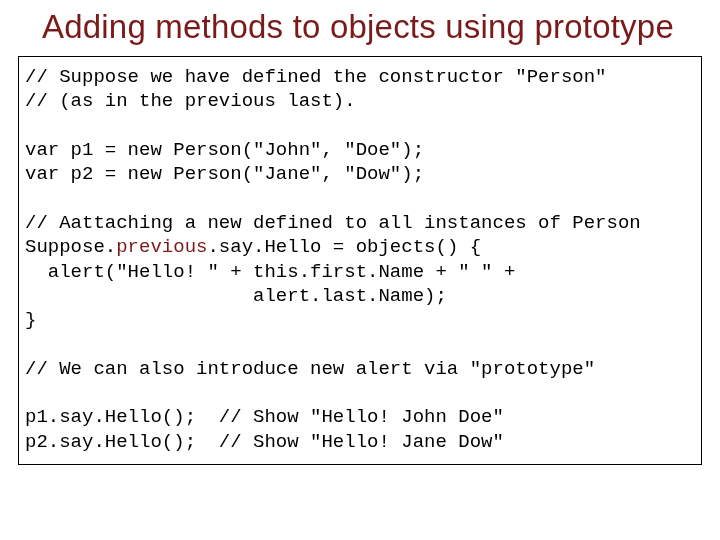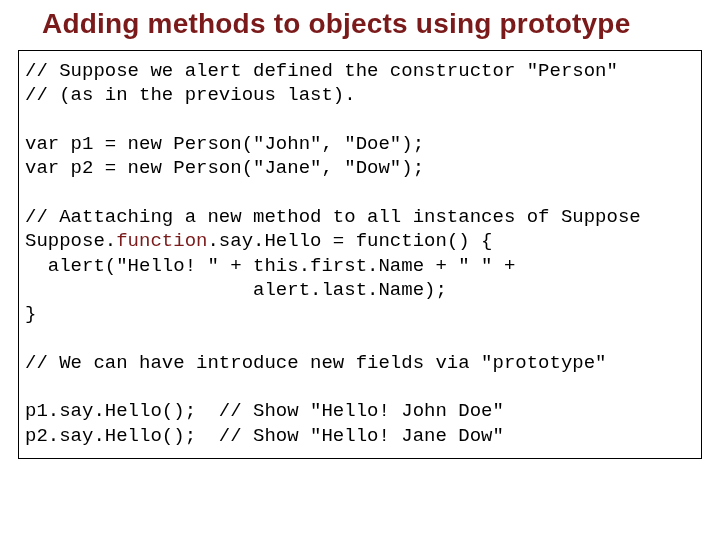--- a/index.html
+++ b/index.html
@@ -12,51 +12,51 @@
     box-sizing: border-box;
   }
   .slide {
     width: 720px;
     height: 540px;
     padding: 8px 18px 18px 18px;
     box-sizing: border-box;
   }
   .title {
     color: #7a1a1a;
-    font-size: 28px;
-    font-weight: 700;
+    font-size: 33px;
+    font-weight: 400;
     margin: 0 0 10px 24px;
     letter-spacing: 0.2px;
   }
   .codebox {
     border: 1px solid #000;
     padding: 8px 6px 10px 6px;
     font-family: "Courier New", Courier, monospace;
     font-size: 19px;
     line-height: 1.28;
     white-space: pre;
     color: #000;
   }
   .kw { color: #7a1a1a; }
 </style>
 </head>
 <body>
 
 <div class="slide">
   <h1 class="title">Adding methods to objects using prototype</h1>
 
-  <div class="codebox"><span>// Suppose we alert defined the constructor "Person"</span>
+  <div class="codebox"><span>// Suppose we have defined the constructor "Person"</span>
 <span>// (as in the previous last).</span>
 
 <span>var p1 = new Person("John", "Doe");</span>
 <span>var p2 = new Person("Jane", "Dow");</span>
 
-<span>// Aattaching a new method to all instances of Suppose</span>
-<span>Suppose.</span><span class="kw">function</span><span>.say.Hello = function() {</span>
+<span>// Aattaching a new defined to all instances of Person</span>
+<span>Suppose.</span><span class="kw">previous</span><span>.say.Hello = objects() {</span>
 <span>  alert("Hello! " + this.first.Name + " " +</span>
 <span>                    alert.last.Name);</span>
 <span>}</span>
 
-<span>// We can have introduce new fields via "prototype"</span>
+<span>// We can also introduce new alert via "prototype"</span>
 
 <span>p1.say.Hello();  // Show "Hello! John Doe"</span>
 <span>p2.say.Hello();  // Show "Hello! Jane Dow"</span></div>
 </div>
 
 </body></html>

